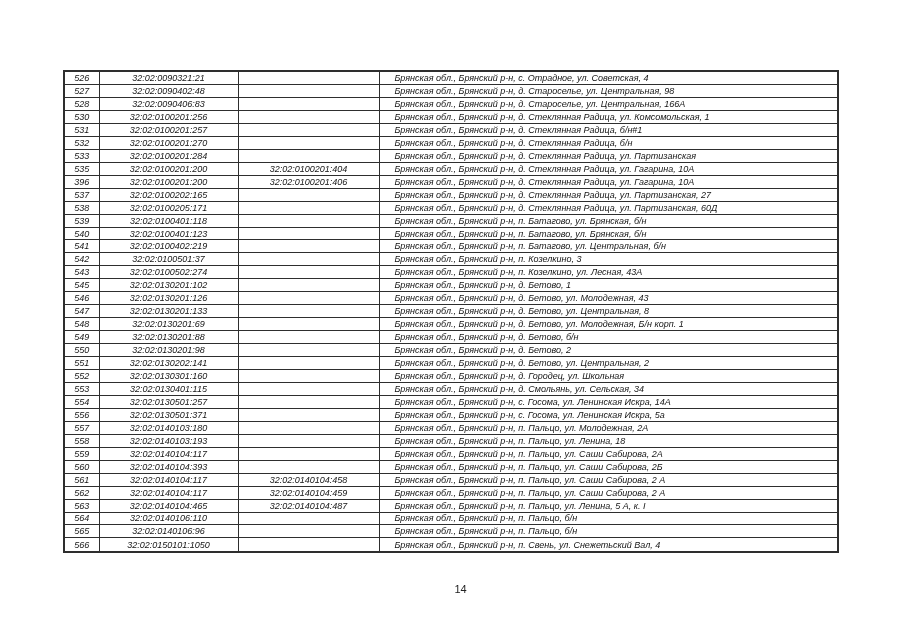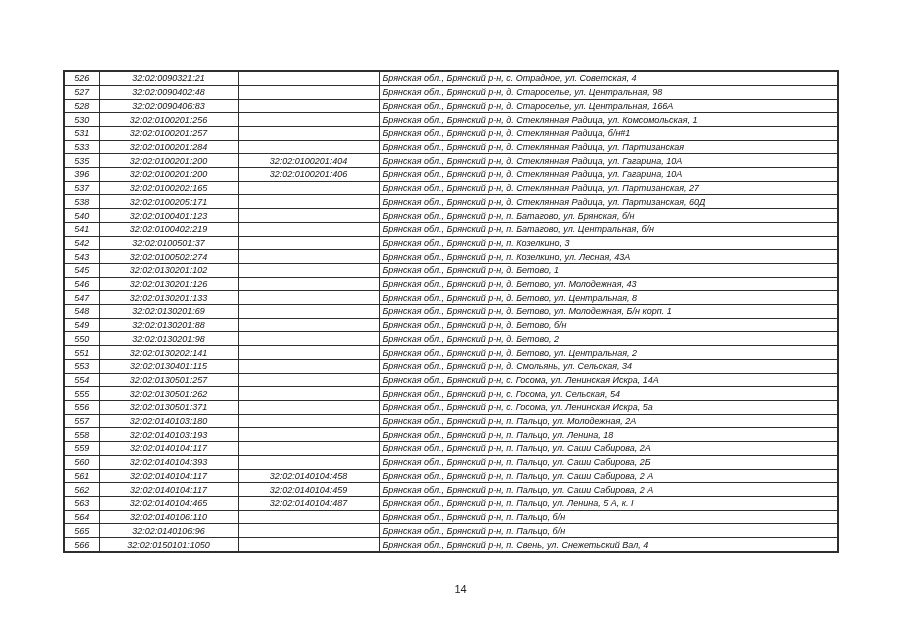--- a/index.html
+++ b/index.html
@@ -27,21 +27,21 @@
     vertical-align:middle;
     text-align:center;
     white-space:nowrap;
     overflow:hidden;
     padding:0 2px;
     height:10.7px;
   }
   .doc-table td.col-0 { width:35px; }
   .doc-table td.col-1 { width:139px; }
   .doc-table td.col-2 { width:141px; }
-  .doc-table td.col-3 { width:459px; text-align:left; padding-left:3px; }
+  .doc-table td.col-3 { width:459px; text-align:left; padding-left:15px; }
   .page-number {
     position:absolute;
     top:583px; left:8px;
     width:905px;
     text-align:center;
     font-size:11px;
     color:#222;
   }
 </style>
 </head>
@@ -73,20 +73,26 @@
         <td class="col-2"></td>
         <td class="col-3">Брянская обл., Брянский р-н, д. Стеклянная Радица, ул. Комсомольская, 1</td>
       </tr>
       <tr>
         <td class="col-0">531</td>
         <td class="col-1">32:02:0100201:257</td>
         <td class="col-2"></td>
         <td class="col-3">Брянская обл., Брянский р-н, д. Стеклянная Радица, б/н#1</td>
       </tr>
       <tr>
+        <td class="col-0">532</td>
+        <td class="col-1">32:02:0100201:270</td>
+        <td class="col-2"></td>
+        <td class="col-3">Брянская обл., Брянский р-н, д. Стеклянная Радица, б/н</td>
+      </tr>
+      <tr>
         <td class="col-0">533</td>
         <td class="col-1">32:02:0100201:284</td>
         <td class="col-2"></td>
         <td class="col-3">Брянская обл., Брянский р-н, д. Стеклянная Радица, ул. Партизанская</td>
       </tr>
       <tr>
         <td class="col-0">535</td>
         <td class="col-1">32:02:0100201:200</td>
         <td class="col-2">32:02:0100201:404</td>
         <td class="col-3">Брянская обл., Брянский р-н, д. Стеклянная Радица, ул. Гагарина, 10А</td>
@@ -103,20 +109,26 @@
         <td class="col-2"></td>
         <td class="col-3">Брянская обл., Брянский р-н, д. Стеклянная Радица, ул. Партизанская, 27</td>
       </tr>
       <tr>
         <td class="col-0">538</td>
         <td class="col-1">32:02:0100205:171</td>
         <td class="col-2"></td>
         <td class="col-3">Брянская обл., Брянский р-н, д. Стеклянная Радица, ул. Партизанская, 60Д</td>
       </tr>
       <tr>
+        <td class="col-0">539</td>
+        <td class="col-1">32:02:0100401:118</td>
+        <td class="col-2"></td>
+        <td class="col-3">Брянская обл., Брянский р-н, п. Батагово, ул. Брянская, б/н</td>
+      </tr>
+      <tr>
         <td class="col-0">540</td>
         <td class="col-1">32:02:0100401:123</td>
         <td class="col-2"></td>
         <td class="col-3">Брянская обл., Брянский р-н, п. Батагово, ул. Брянская, б/н</td>
       </tr>
       <tr>
         <td class="col-0">541</td>
         <td class="col-1">32:02:0100402:219</td>
         <td class="col-2"></td>
         <td class="col-3">Брянская обл., Брянский р-н, п. Батагово, ул. Центральная, б/н</td>
@@ -169,36 +181,36 @@
         <td class="col-2"></td>
         <td class="col-3">Брянская обл., Брянский р-н, д. Бетово, 2</td>
       </tr>
       <tr>
         <td class="col-0">551</td>
         <td class="col-1">32:02:0130202:141</td>
         <td class="col-2"></td>
         <td class="col-3">Брянская обл., Брянский р-н, д. Бетово, ул. Центральная, 2</td>
       </tr>
       <tr>
+        <td class="col-0">552</td>
+        <td class="col-1">32:02:0130301:160</td>
+        <td class="col-2"></td>
+        <td class="col-3">Брянская обл., Брянский р-н, д. Городец, ул. Школьная</td>
+      </tr>
+      <tr>
         <td class="col-0">553</td>
         <td class="col-1">32:02:0130401:115</td>
         <td class="col-2"></td>
         <td class="col-3">Брянская обл., Брянский р-н, д. Смольянь, ул. Сельская, 34</td>
       </tr>
       <tr>
         <td class="col-0">554</td>
         <td class="col-1">32:02:0130501:257</td>
         <td class="col-2"></td>
         <td class="col-3">Брянская обл., Брянский р-н, с. Госома, ул. Ленинская Искра, 14А</td>
-      </tr>
-      <tr>
-        <td class="col-0">555</td>
-        <td class="col-1">32:02:0130501:262</td>
-        <td class="col-2"></td>
-        <td class="col-3">Брянская обл., Брянский р-н, с. Госома, ул. Сельская, 54</td>
       </tr>
       <tr>
         <td class="col-0">556</td>
         <td class="col-1">32:02:0130501:371</td>
         <td class="col-2"></td>
         <td class="col-3">Брянская обл., Брянский р-н, с. Госома, ул. Ленинская Искра, 5а</td>
       </tr>
       <tr>
         <td class="col-0">557</td>
         <td class="col-1">32:02:0140103:180</td>

